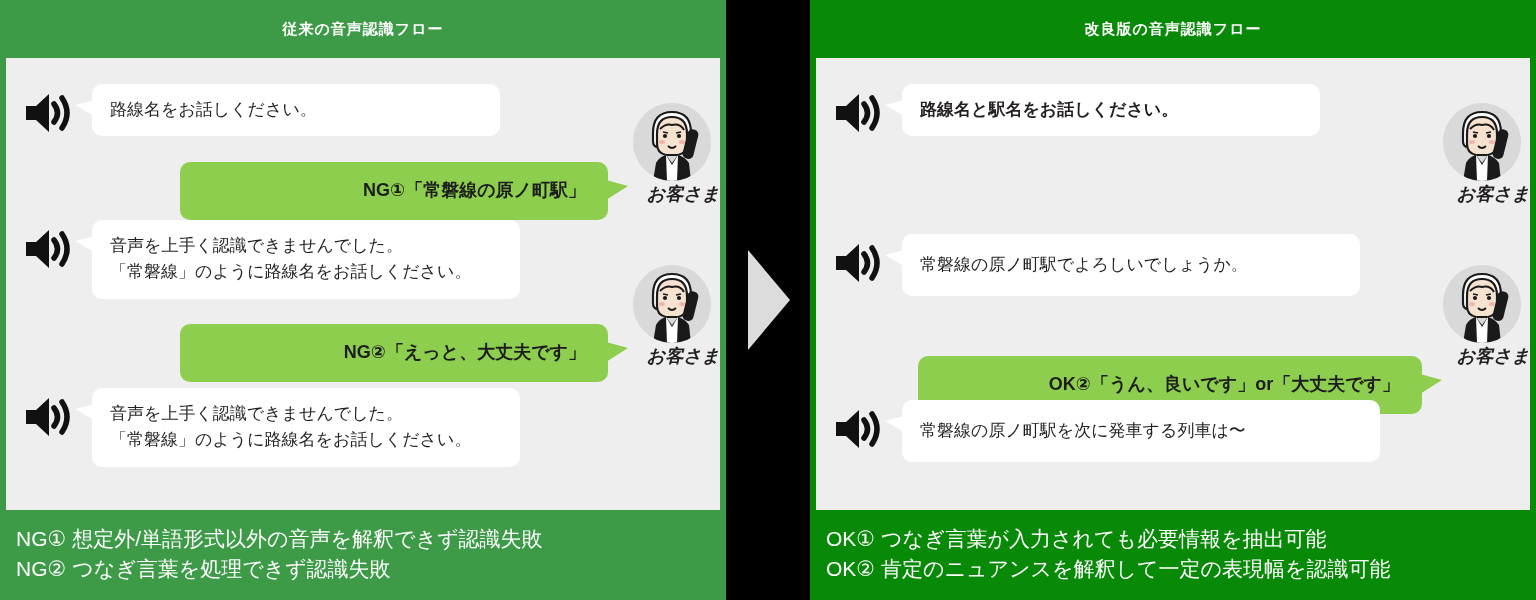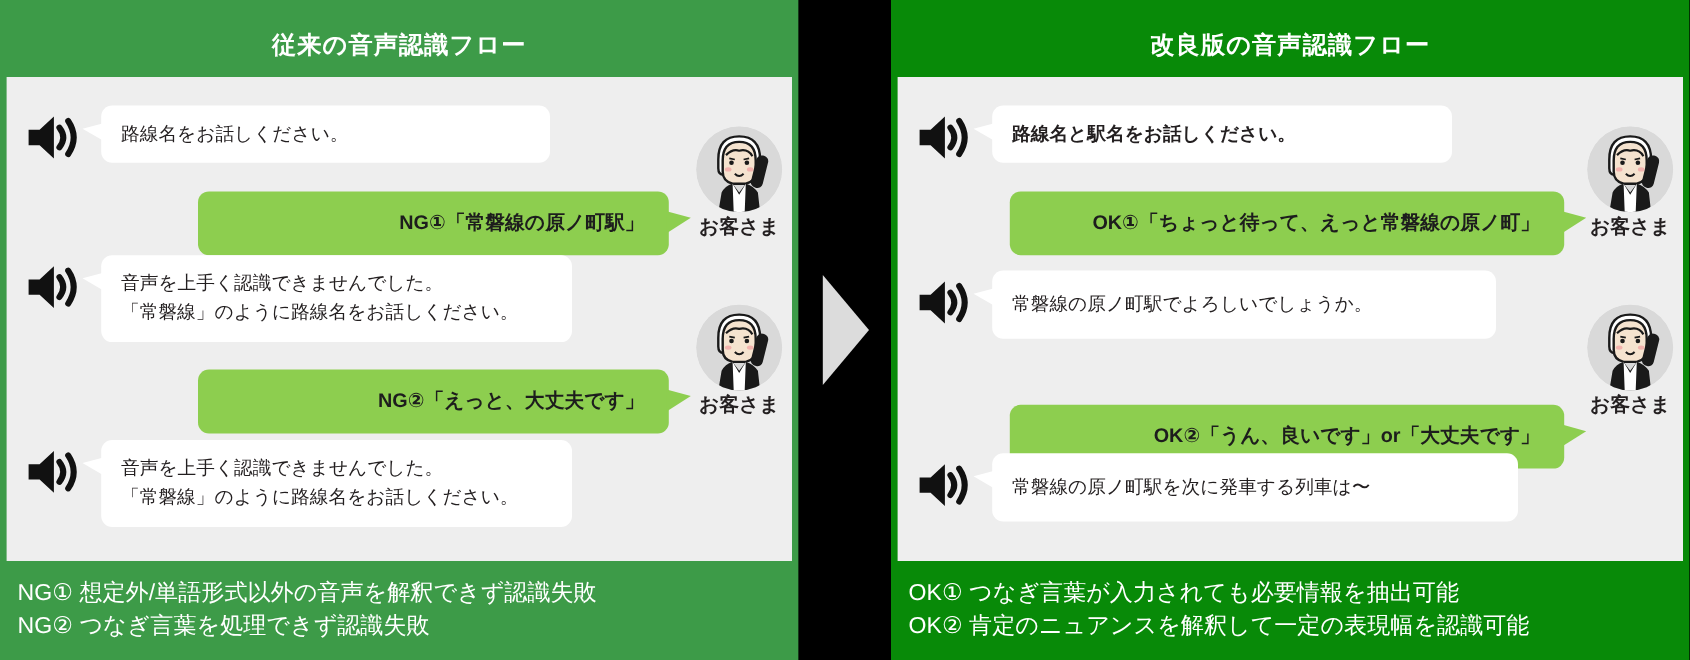--- a/index.html
+++ b/index.html
@@ -55,24 +55,23 @@
   }
 
   
   .panel-header {
     height: 58px;
     flex: 0 0 58px;
     display: flex;
     align-items: center;
     justify-content: center;
     color: #ffffff;
-    font-size: 22px;
+    font-size: 15px;
     font-weight: bold;
     letter-spacing: 1px;
-    margin-top: 12px;
   }
 
   
   .panel-body {
     flex: 1 1 auto;
     margin: 0 6px;
     background: #eeeeee;
     position: relative;
     overflow: hidden;
   }
@@ -142,21 +141,22 @@
     border-bottom: 14px solid transparent;
     border-left: 22px solid #8dce4f;
   }
 
   .line2 { display: block; }
 
   
   .avatar-block {
     position: absolute;
     width: 96px;
-    text-align: center;
+    text-align: right;
+    font-style: italic;
   }
   .avatar {
     width: 78px;
     height: 78px;
     margin: 0 auto;
     border-radius: 50%;
     background: #d9d9d9;
     position: relative;
     overflow: hidden;
   }
@@ -314,25 +314,20 @@
             <path d="M4 16 H14 L27 4 V42 L14 30 H4 Z" fill="#111111"></path>
             <path d="M32 14 Q39 23 32 32" stroke="#111111" stroke-width="5.5" fill="none" stroke-linecap="round"></path>
             <path d="M40 8 Q50 23 40 38" stroke="#111111" stroke-width="5.5" fill="none" stroke-linecap="round"></path>
           </svg>
         </span>
         <div class="bubble sys" style="width:418px;font-weight:bold;">
           <span>路線名と駅名をお話しください。</span>
         </div>
       </div>
 
-      <div class="row" style="top:104px; left:102px;">
-        <div class="bubble cust" style="width:504px;">
-          <span>OK①「ちょっと待って、えっと常磐線の原ノ町」</span>
-        </div>
-      </div>
       <div class="avatar-block" style="top:45px; left:618px;">
         <div class="avatar">
           <svg width="78" height="78" viewBox="0 0 78 78">
             <circle cx="39" cy="39" r="39" fill="#d9d9d9"></circle>
             <path d="M20 30 Q20 9 39 9 Q58 9 58 30 L58 38 Q58 44 53 44 L25 44 Q20 44 20 38 Z" fill="#ffffff" stroke="#1a1a1a" stroke-width="2.2"></path>
             <path d="M24 31 Q24 14 39 14 Q54 14 54 31 L54 41 Q54 50 45 52 L33 52 Q24 50 24 41 Z" fill="#f5e3cf" stroke="#1a1a1a" stroke-width="2.2"></path>
             <path d="M27 26 Q33 20 39 22 Q47 20 51 27" stroke="#1a1a1a" stroke-width="2" fill="none"></path>
             <circle cx="32" cy="33" r="2.1" fill="#1a1a1a"></circle>
             <circle cx="46" cy="33" r="2.1" fill="#1a1a1a"></circle>
             <path d="M30 29 L35 30" stroke="#1a1a1a" stroke-width="1.6"></path>

